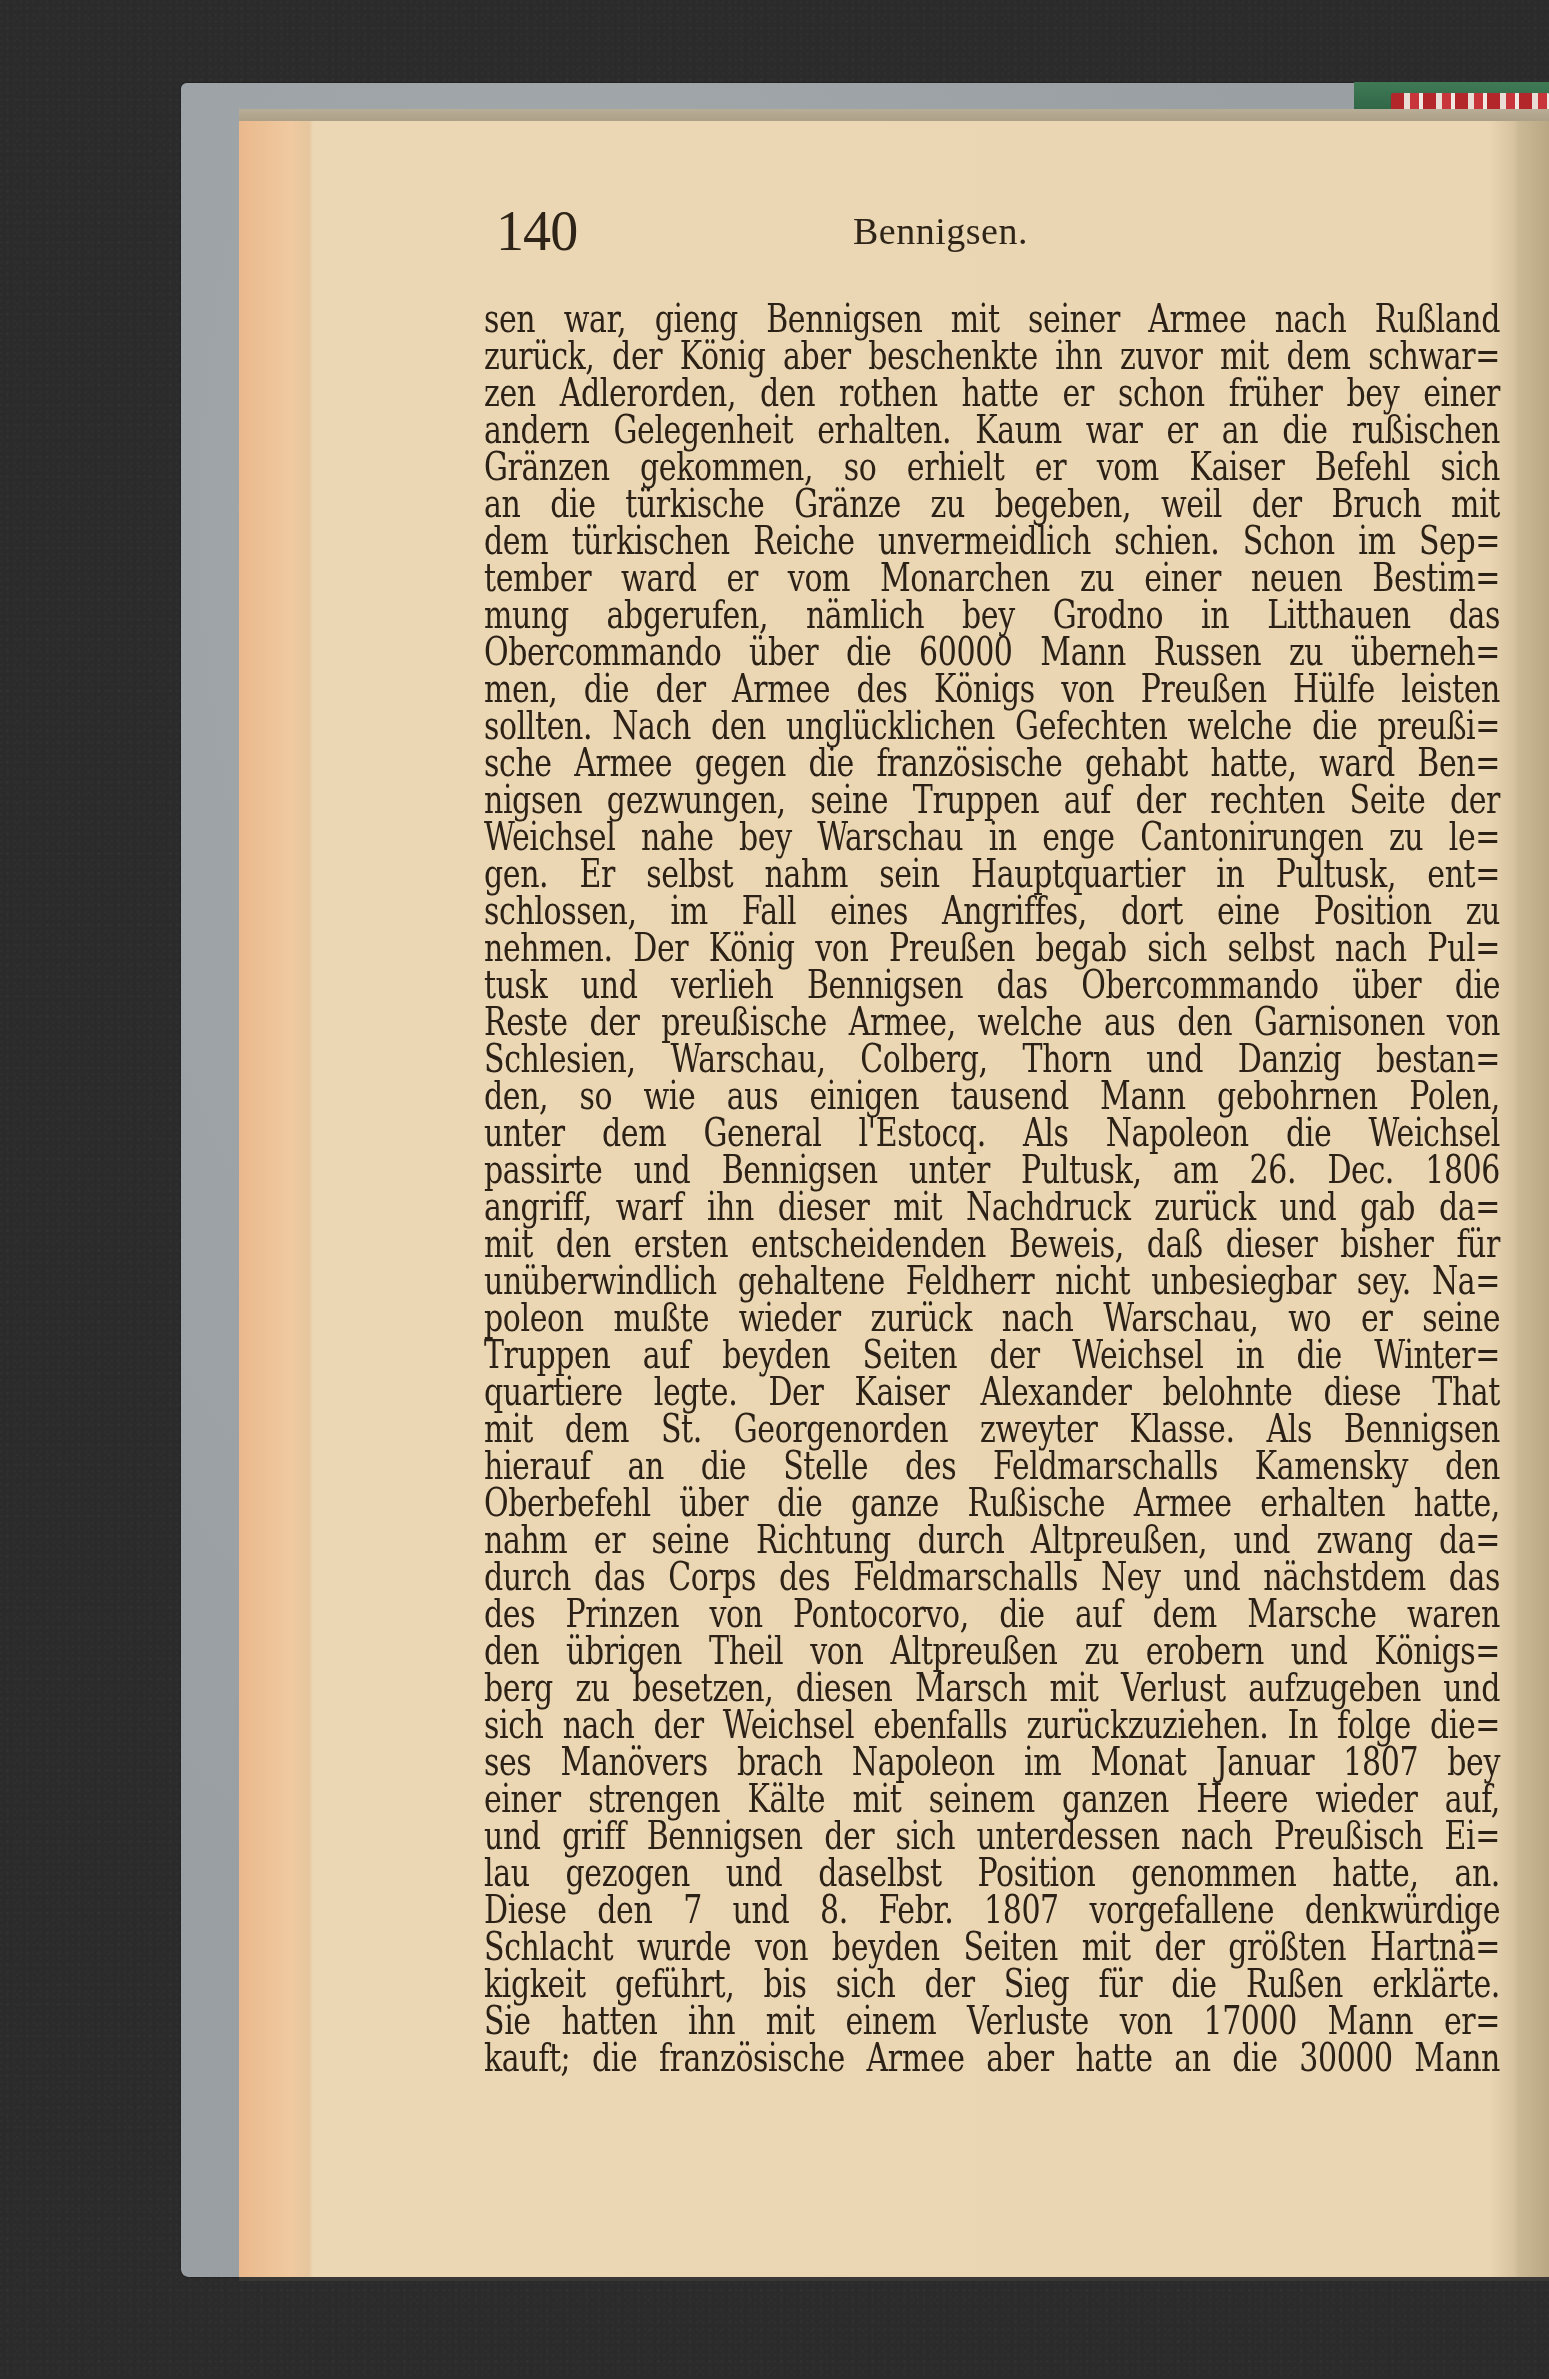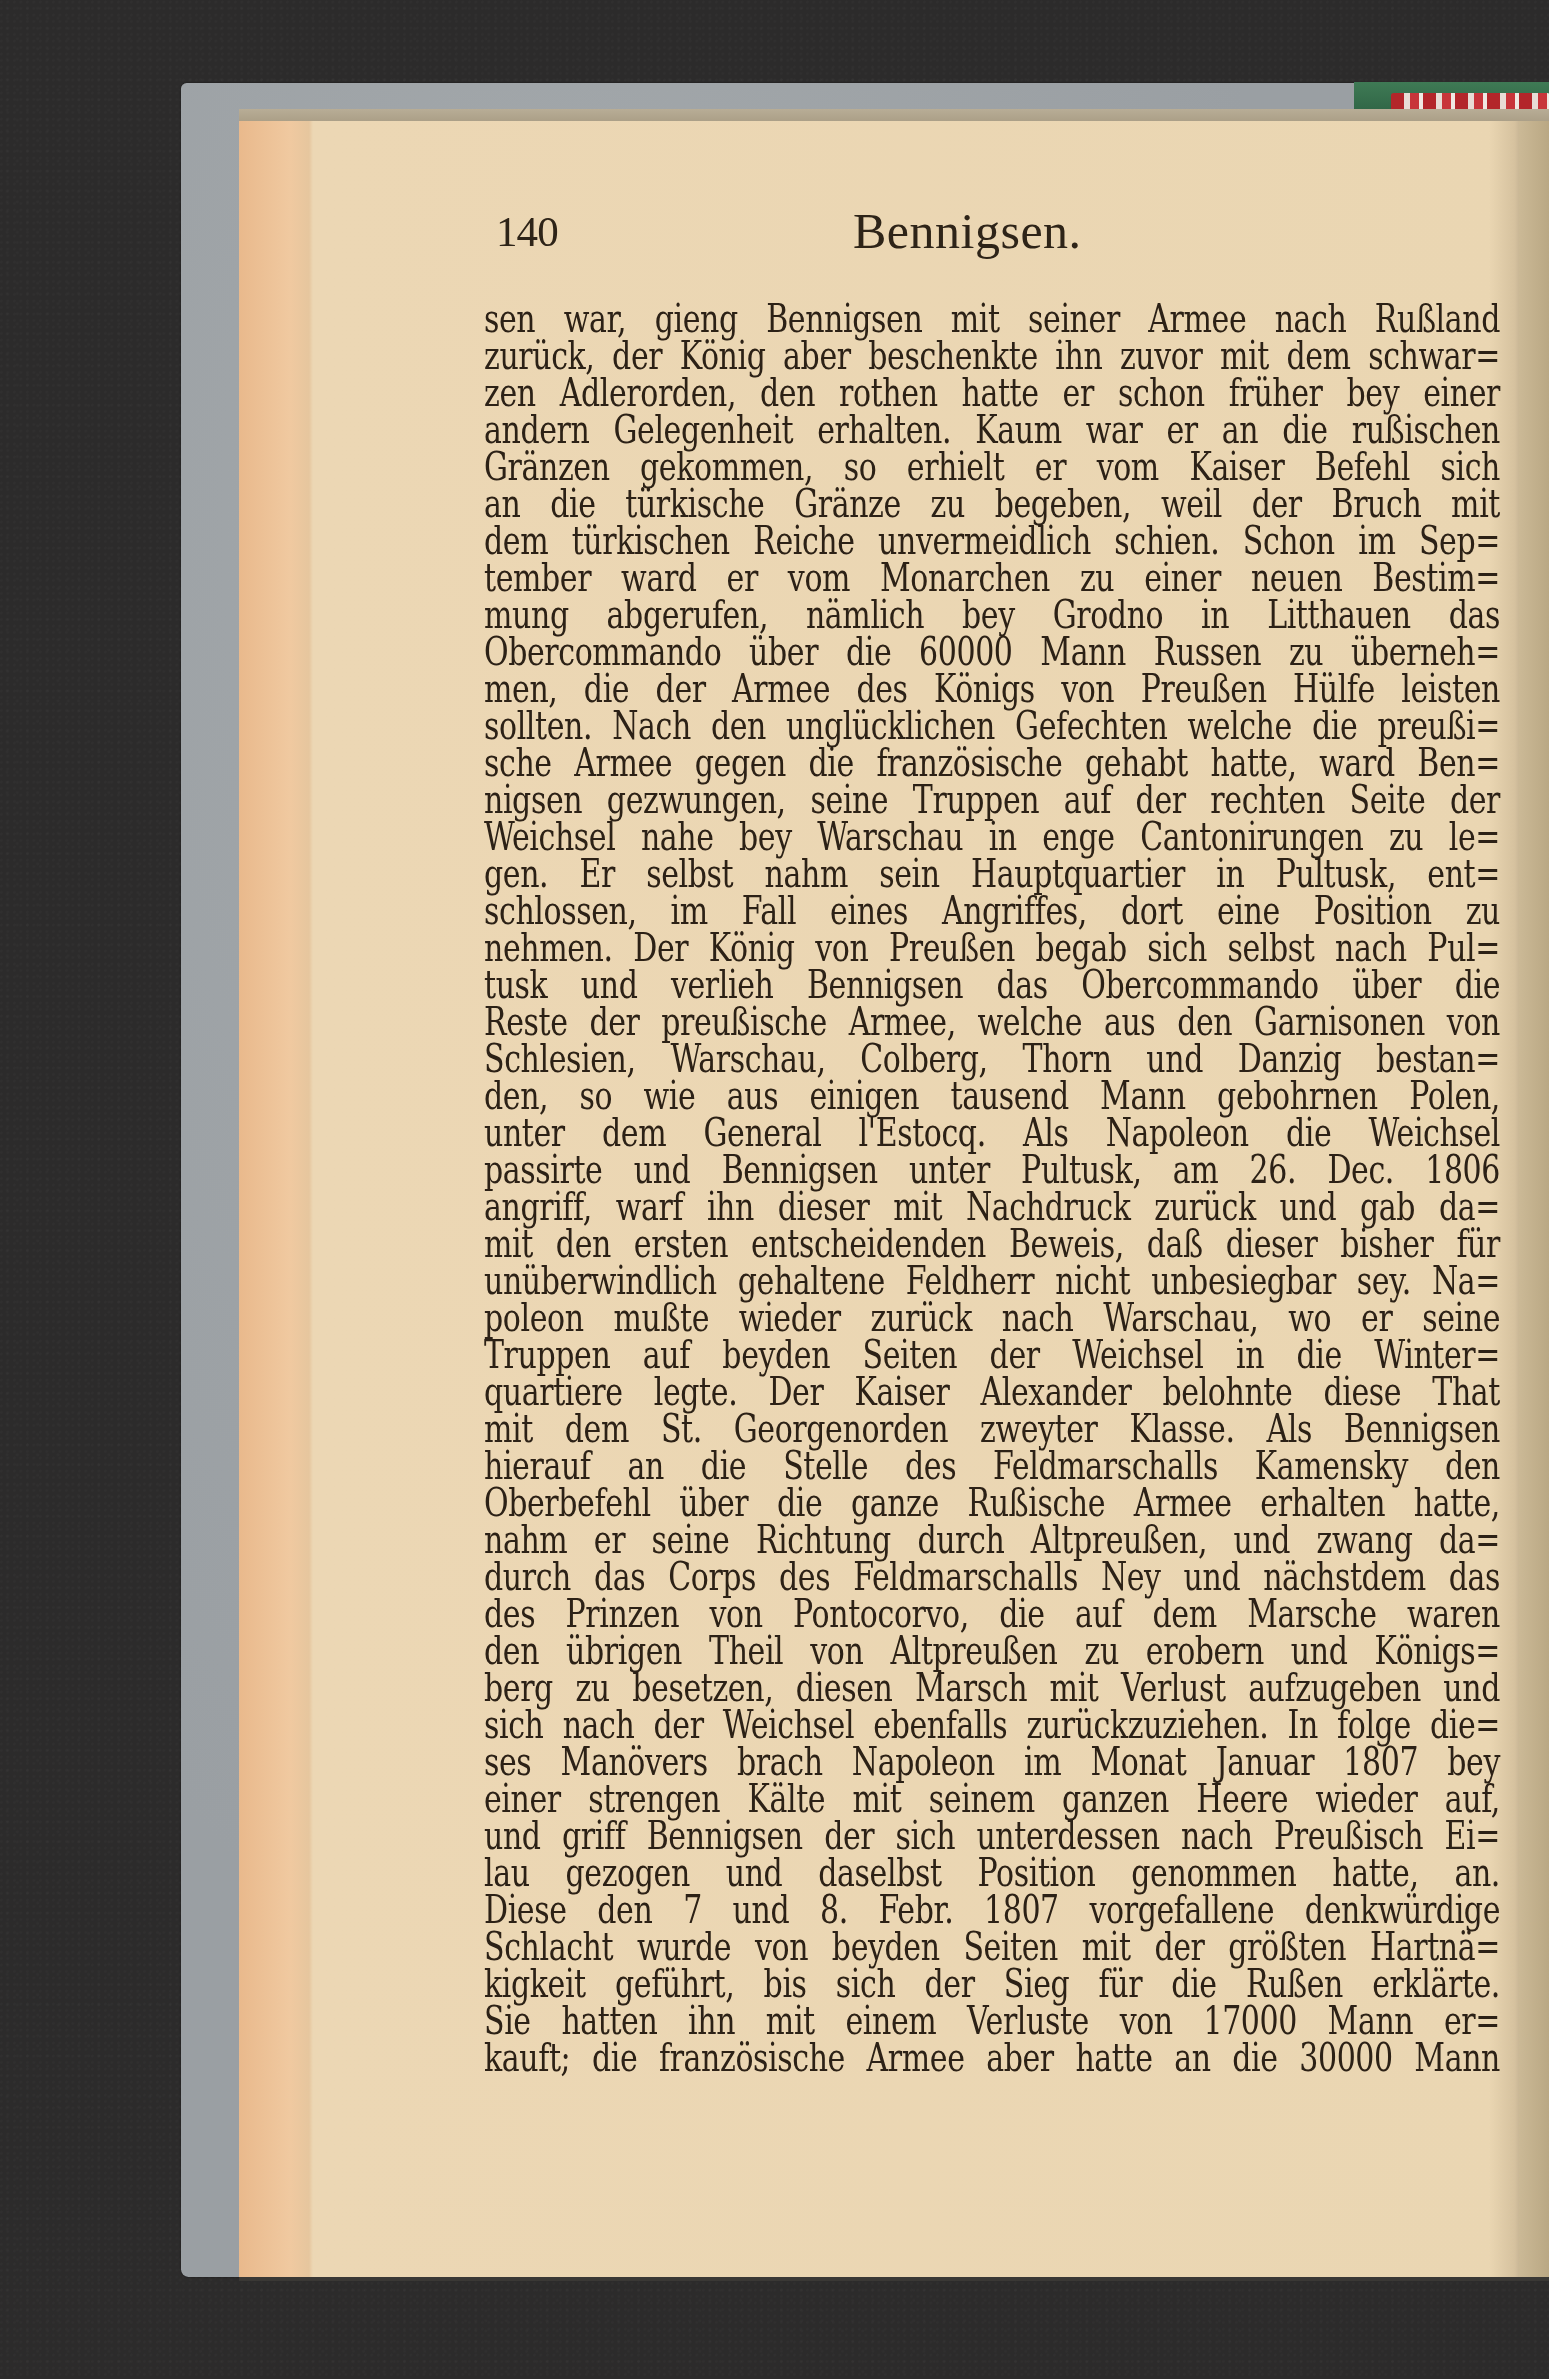--- a/index.html
+++ b/index.html
@@ -96,30 +96,30 @@
     top: 199px;
     width: 1006px;
     height: 65px;
     color: #2e2418;
   }
   .page-number {
     position: absolute;
     left: 0;
     top: 0;
     font-family: "Liberation Serif", serif;
-    font-size: 43px;
+    font-size: 56px;
     line-height: 65px;
     letter-spacing: -0.9px;
   }
   .running-title {
     position: absolute;
     left: 357px;
     top: 0;
     font-family: "Liberation Serif", serif;
-    font-size: 50px;
+    font-size: 38px;
     line-height: 65px;
     letter-spacing: 0.5px;
   }
   .body-text {
     position: absolute;
     left: 484px;
     top: 295px;
     width: 1016px;
     color: #2c2116;
     font-family: "DejaVu Serif", serif;

